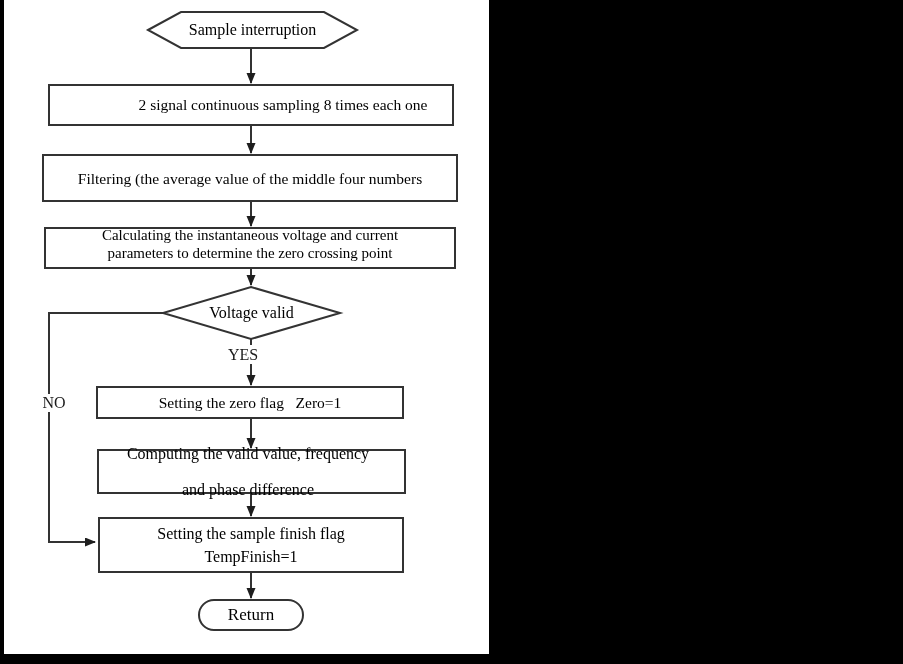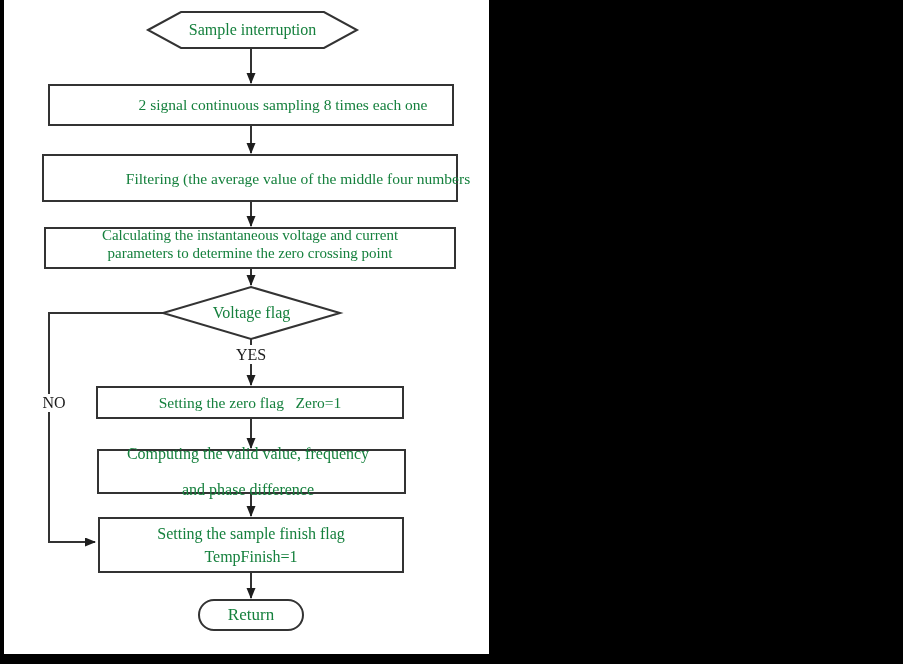--- a/index.html
+++ b/index.html
@@ -34,21 +34,21 @@
   }
 
   .node-label {
     position: absolute;
     display: flex;
     flex-direction: column;
     align-items: center;
     justify-content: center;
     text-align: left;
     line-height: 1.25;
-    color: #15803d;
+    color: #000000;
   }
   .fs15  { font-size: 15px; }
   .fs155 { font-size: 15.5px; }
   .fs16  { font-size: 16px; }
   .fs17  { font-size: 17px; border-radius: 7px; }
   .lh18 { line-height: 18px; }
   .lh20 { line-height: 20px; }
   .lh21 { line-height: 21px; }
   .lh23 { line-height: 23px; }
   .pre  { white-space: pre; }
@@ -96,32 +96,32 @@
       <rect x="98" y="450" width="307" height="43"></rect>
       <rect x="99" y="518" width="304" height="54"></rect>
       <rect x="199" y="600" width="104" height="30" rx="15" ry="15"></rect>
     </g>
   </svg>
 
   <div class="node-label fs16" style="left:148px; top:13px; width:209px; height:34px;">Sample interruption</div>
 
   <div class="node-label fs155" style="left:49px; top:85px; width:468px; height:40px;">2 signal continuous sampling 8 times each one</div>
 
-  <div class="node-label fs155 lh21" style="left:45px; top:156px; width:410px; height:44px;padding-left:48px;">
+  <div class="node-label fs155 lh21" style="left:45px; top:156px; width:410px; height:44px;">
     <div>Filtering (the average value of the middle four numbers</div>
   </div>
 
   <div class="node-label fs15 lh18" style="left:47px; top:230px; width:406px; height:28px;">
     <div>Calculating the instantaneous voltage and current</div>
     <div>parameters to determine the zero crossing point</div>
   </div>
 
-  <div class="node-label fs16" style="left:163px; top:288px; width:177px; height:50px;">Voltage flag</div>
+  <div class="node-label fs16" style="left:163px; top:288px; width:177px; height:50px;">Voltage valid</div>
 
-  <div class="branch-label" style="left:227px; top:345px; width:48px; height:19px;">YES</div>
+  <div class="branch-label" style="left:219px; top:345px; width:48px; height:19px;">YES</div>
 
   <div class="branch-label" style="left:37px; top:394px; width:34px; height:18px;">NO</div>
 
   <div class="node-label fs155 pre" style="left:97px; top:387px; width:306px; height:31px;">Setting the zero flag   Zero=1</div>
 
   <div class="node-label fs16 lh20" style="left:100px; top:452px; width:296px; height:40px;gap:16px;">
     <div>Computing the valid value, frequency</div>
     <div>and phase difference</div>
   </div>
 

